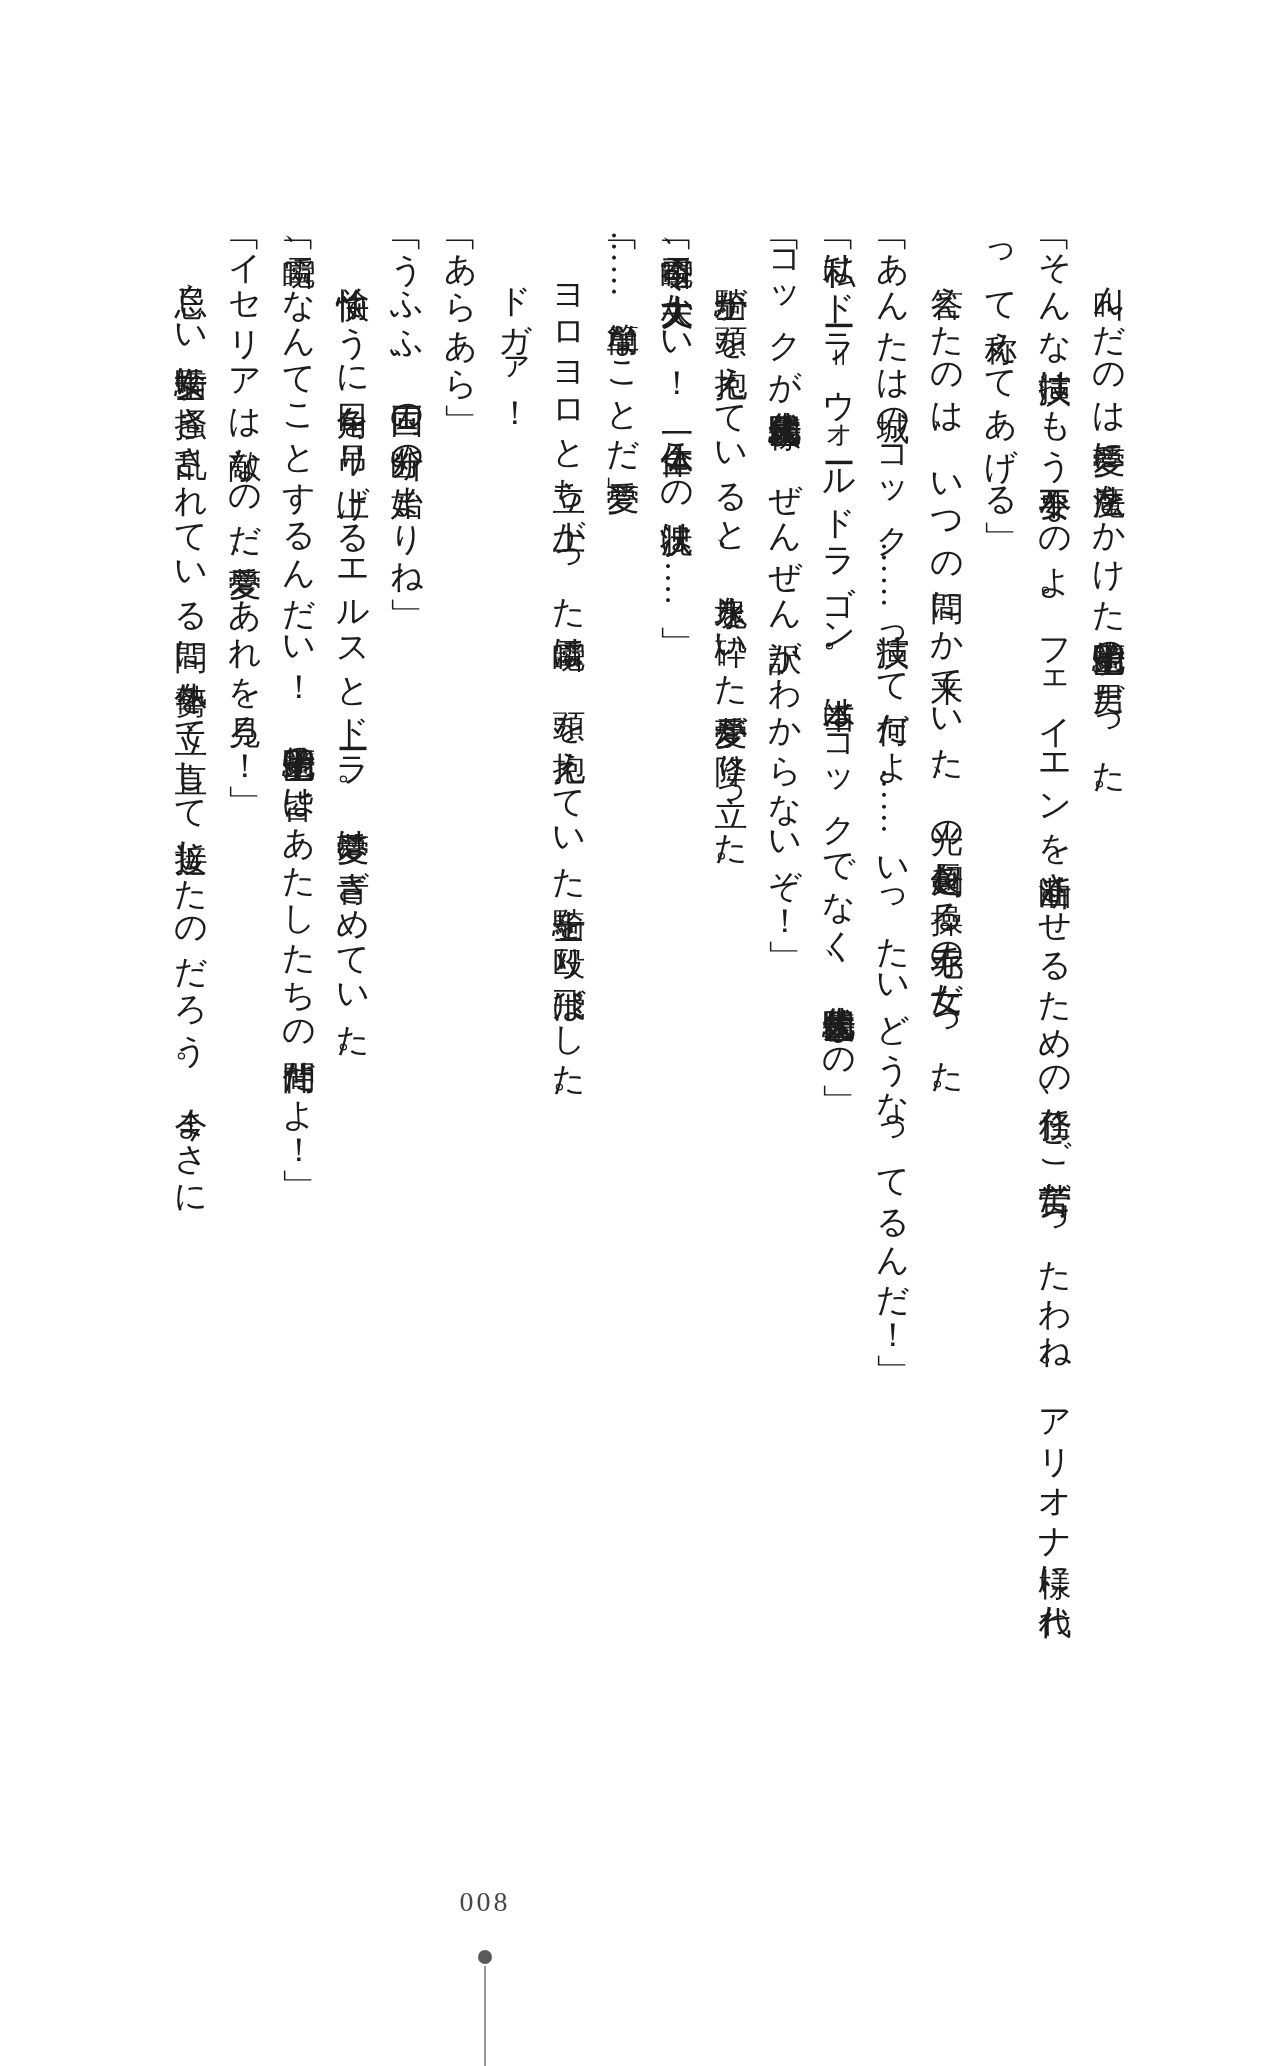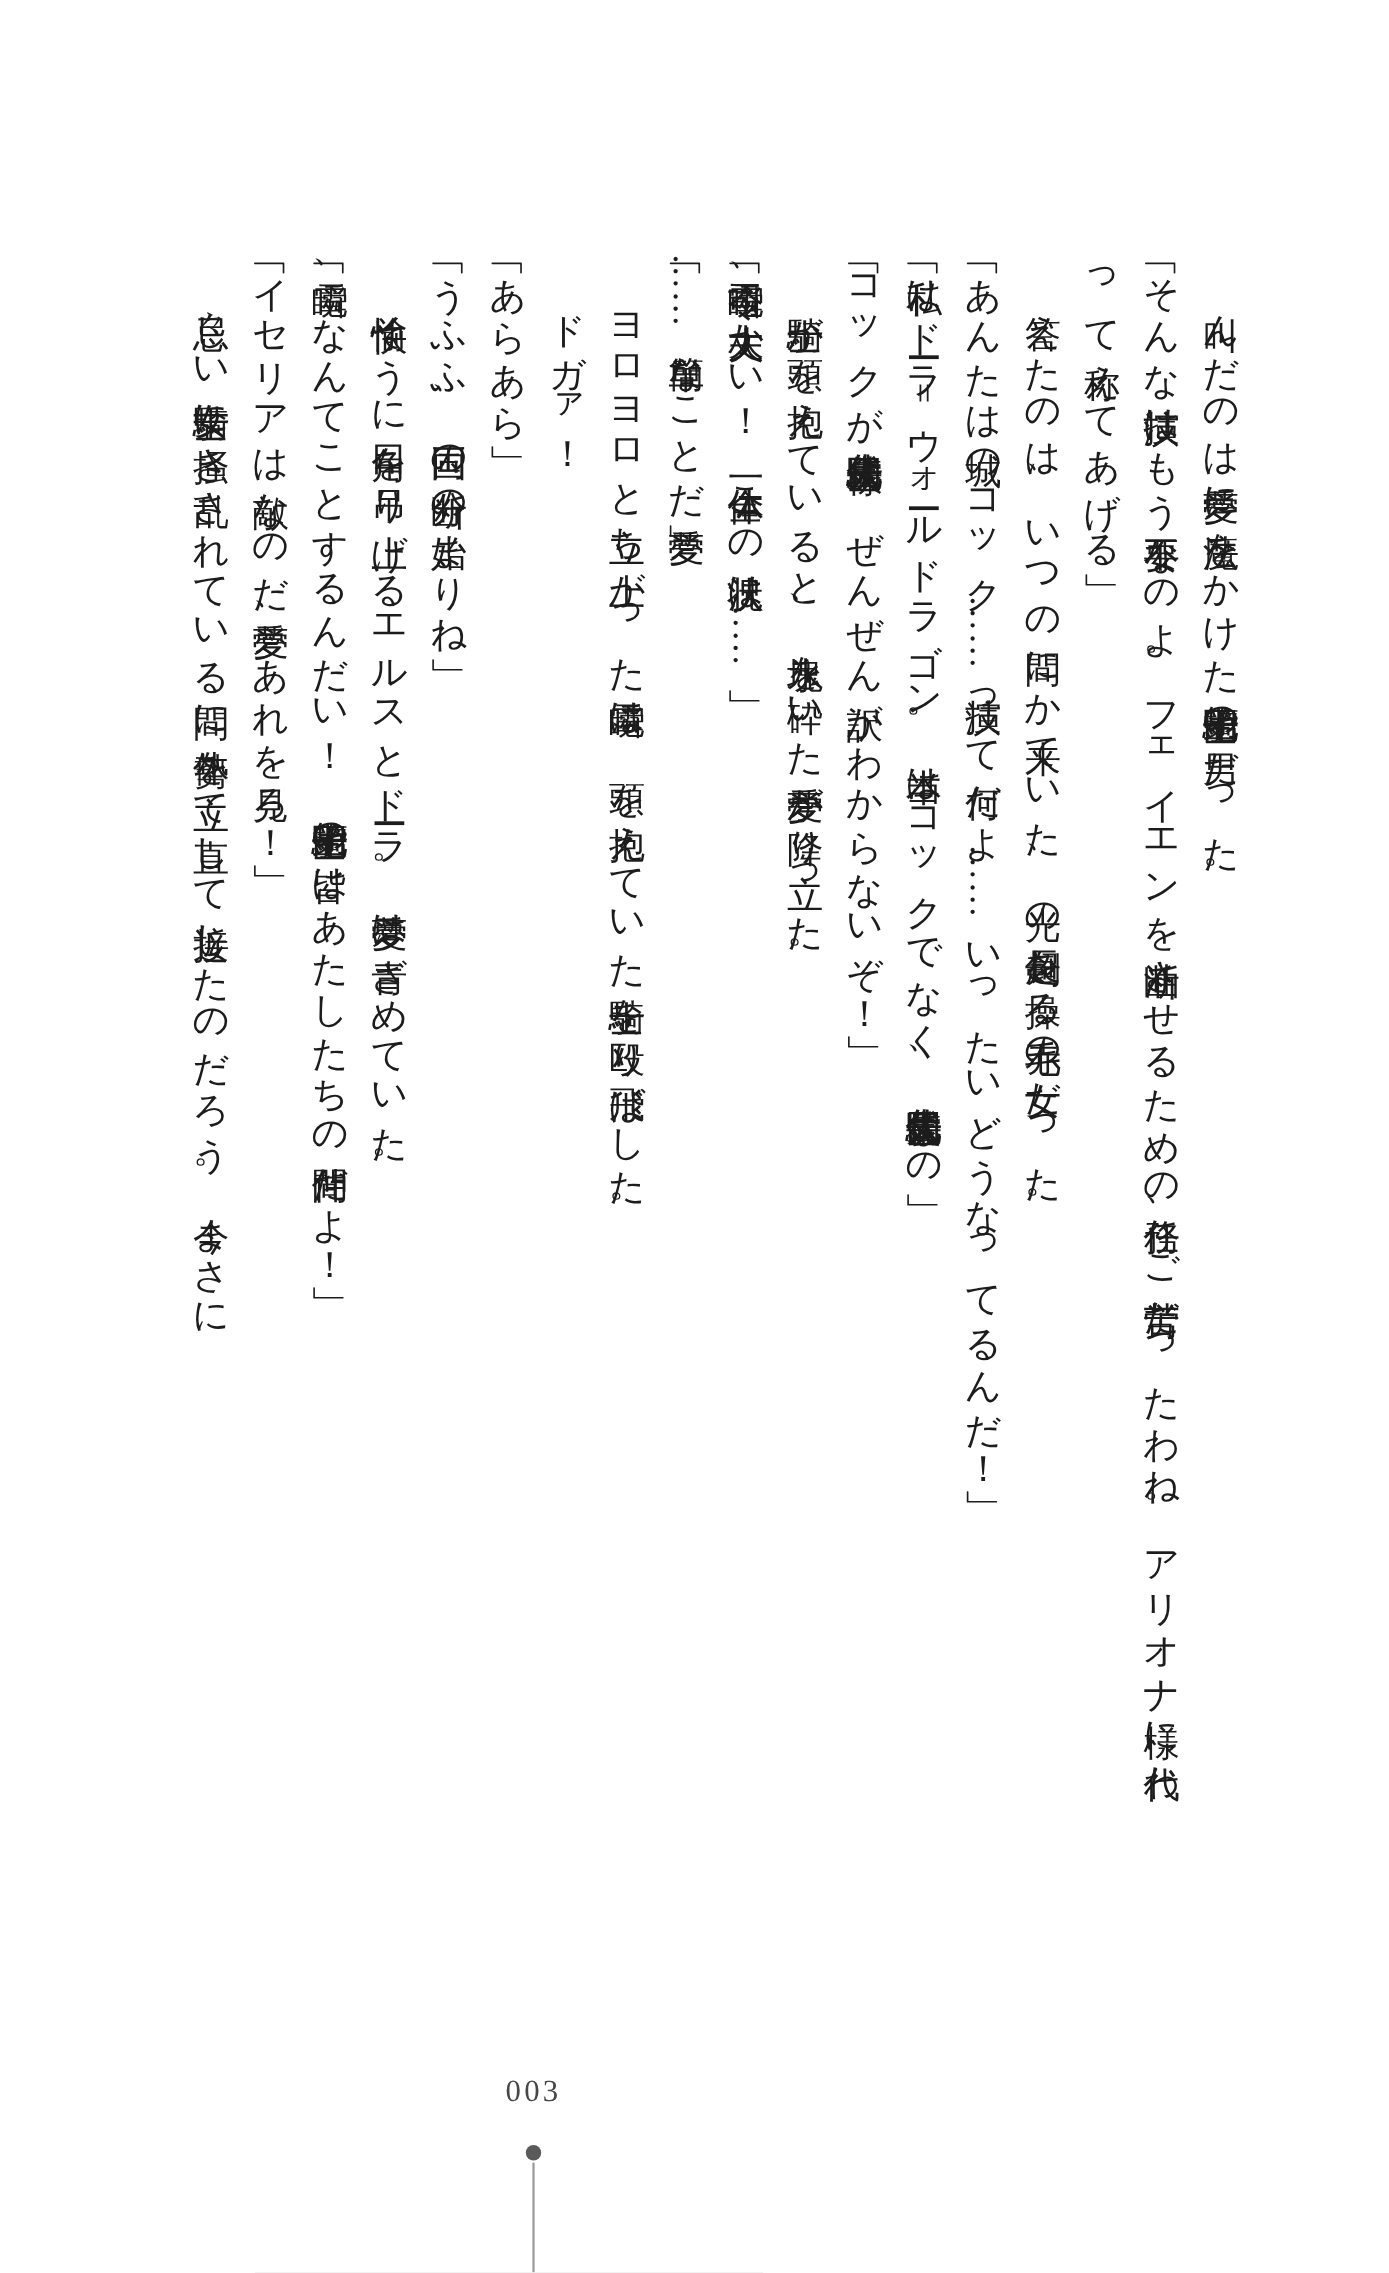--- a/index.html
+++ b/index.html
@@ -87,19 +87,19 @@
       <p class="narration">ヨロヨロと立ち上がった瞬電は、頭を抱えていた騎士を殴り飛ばした。</p>
       <p class="narration">ドガァ！</p>
       <p class="dialogue">「あらあら」</p>
       <p class="dialogue">「うふふ、両国の分断の始まりね」</p>
       <p class="narration">愉快そうに口角を吊り上げるエルスとドーラ。愛夢は青ざめていた。</p>
       <p class="dialogue">「瞬電、なんてことするんだい！　第七騎士団の皆はあたしたちの仲間だよ！」</p>
       <p class="dialogue">「イセリアは敵なのだ愛夢、あれを見ろ！」</p>
       <p class="narration">忌々しい女騎士に掻き乱されている間に体勢を立て直して接近したのだろう。今まさに</p>
     </div>
 
-  <div class="page-number">003</div>
+  <div class="page-number">008</div>
 
   <div class="footer-dot"></div>
 
   <div class="footer-line"></div>
 
 </div>
 
 </body></html>

